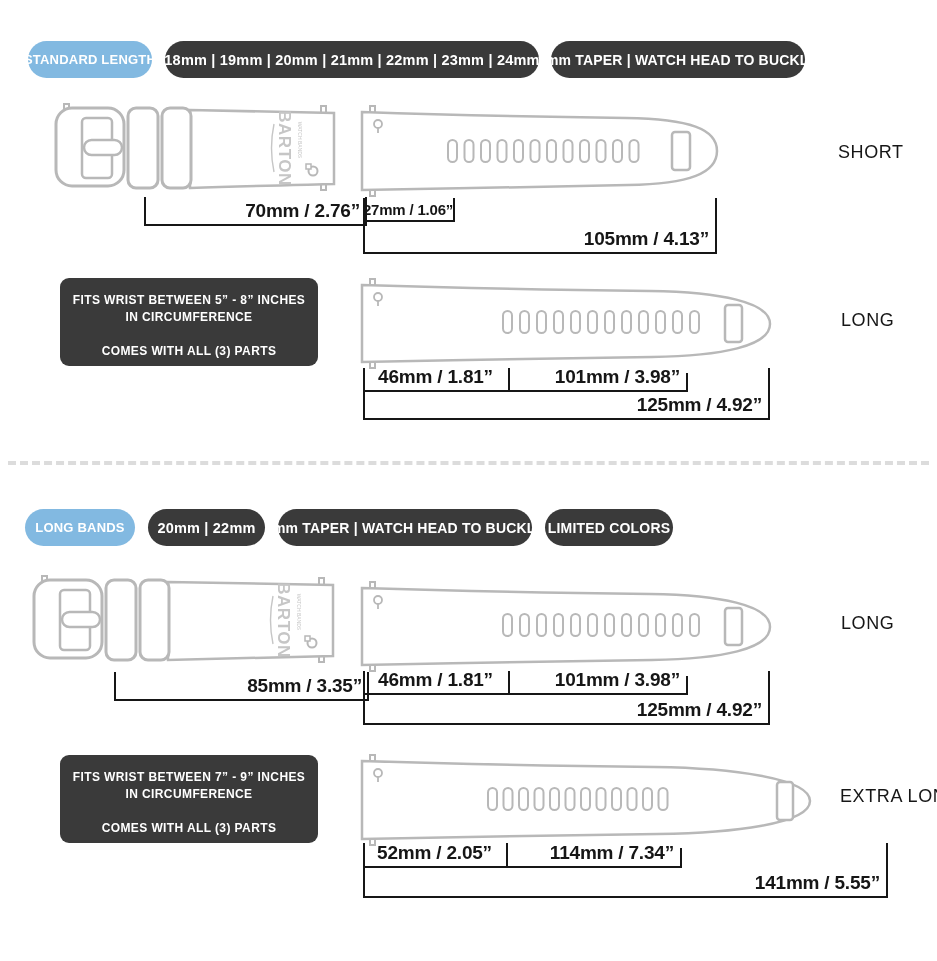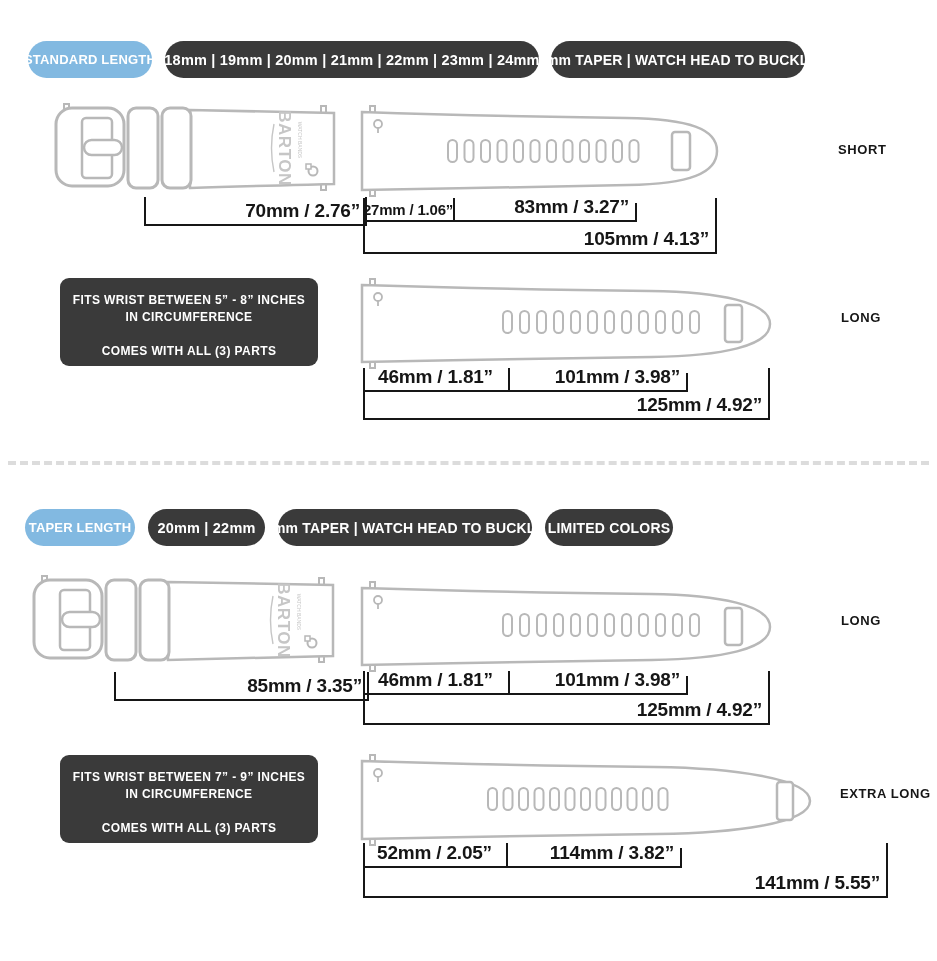--- a/index.html
+++ b/index.html
@@ -19,21 +19,21 @@
   .mg .tick { position:absolute; left:0; top:0; width:0; border-left:2.5px solid #161616; }
   .seg { position:absolute; box-sizing:border-box;
          border-right:2.5px solid #161616; border-bottom:2.5px solid #161616;
          display:flex; align-items:flex-end; justify-content:flex-end;
          font-weight:bold; font-size:19px; padding:0 6px 2px 0; letter-spacing:-0.2px; white-space:nowrap; }
   .seg.center { justify-content:center; padding:0 0 2px 0; }
   .note { position:absolute; width:258px; height:88px; background:#3A3A3A; border-radius:9px;
           color:#fff; text-align:center; font-size:12px; font-weight:bold; letter-spacing:0.4px;
           line-height:17px; padding-top:14px; box-sizing:border-box; }
   .note .gap { margin-top:17px; }
-  .side { position:absolute; font-weight:bold; font-size:13px; letter-spacing:0.6px; white-space:nowrap; }
+  .side { position:absolute; font-weight:normal; font-size:18px; letter-spacing:0.6px; white-space:nowrap; }
   .divider { position:absolute; left:8px; right:8px; top:461px; border-top:4px dashed #DCDCDC; }
   svg text { font-family:"Liberation Sans", sans-serif; }
 </style>
 </head>
 <body>
 
 <div class="page">
 
   <div class="pill blue" style="left:28px;top:41px;width:124px;background:#82B9E1">STANDARD LENGTH</div>
   <div class="pill dark" style="left:165px;top:41px;width:374px;background:#3A3A3A">18mm | 19mm | 20mm | 21mm | 22mm | 23mm | 24mm</div>
@@ -86,23 +86,20 @@
       </g>
       <rect x="312" y="28" width="18" height="38" rx="3" stroke-width="2.5"></rect>
     </g>
   </svg>
   <div class="side" style="left:838px;top:142px">SHORT</div>
   <div class="mg" style="left:363px;top:198px;width:354px;height:56px">
     <div class="tick" style="height:56px"></div>
     <div class="seg" style="left:0;top:0;width:354px;height:56px">
       <span>105mm / 4.13”</span>
       </div>
-    <div class="seg" style="left:0;top:5px;width:274px;height:19px">
-      <span>83mm / 3.27”</span>
-      </div>
     <div class="seg center" style="left:0;top:0;width:92px;height:24px;font-size:15px">
       <span>27mm / 1.06”</span>
       </div>
   </div>
 
   <div class="note" style="left:60px;top:278px">
     <div>FITS WRIST BETWEEN 5” - 8” INCHES</div>
     <div>IN CIRCUMFERENCE</div>
     <div class="gap">COMES WITH ALL (3) PARTS</div>
   </div>
@@ -140,21 +137,21 @@
     <div class="seg" style="left:0;top:5px;width:325px;height:19px">
       <span>101mm / 3.98”</span>
       </div>
     <div class="seg center" style="left:0;top:0;width:147px;height:24px">
       <span>46mm / 1.81”</span>
       </div>
   </div>
 
   <div class="divider"></div>
 
-  <div class="pill blue" style="left:25px;top:509px;width:110px;background:#82B9E1">TAPER LENGTH</div>
+  <div class="pill blue" style="left:25px;top:509px;width:110px;background:#82B9E1">LONG BANDS</div>
   <div class="pill dark" style="left:148px;top:509px;width:117px;background:#3A3A3A">20mm | 22mm</div>
   <div class="pill dark" style="left:278px;top:509px;width:254px;background:#3A3A3A;font-size:14px">2mm TAPER | WATCH HEAD TO BUCKLE</div>
   <div class="pill dark" style="left:545px;top:509px;width:128px;background:#3A3A3A;font-size:14px">LIMITED COLORS</div>
 
   <svg class="art" style="left:30px;top:574px" width="310" height="96" viewBox="0 0 310 96">
     <g fill="#fff" stroke="#B8B8B8">
       <rect x="12" y="2" width="5" height="8" stroke-width="2"></rect>
       <rect x="289" y="4" width="5" height="8" stroke-width="2"></rect>
       <rect x="289" y="80" width="5" height="8" stroke-width="2"></rect>
       <path d="M138,8 C200,9 255,10 303,11 L303,82 C255,83 200,84 138,86 Z" stroke-width="2.5"></path>
@@ -244,20 +241,20 @@
       <rect x="417" y="28" width="16" height="38" rx="3" stroke-width="2.5"></rect>
     </g>
   </svg>
   <div class="side" style="left:840px;top:786px">EXTRA LONG</div>
   <div class="mg" style="left:363px;top:843px;width:445px;height:55px">
     <div class="tick" style="height:55px"></div>
     <div class="seg" style="left:0;top:0;width:525px;height:55px">
       <span>141mm / 5.55”</span>
       </div>
     <div class="seg" style="left:0;top:5px;width:319px;height:20px">
-      <span>114mm / 3.82”</span>
+      <span>114mm / 7.34”</span>
       </div>
     <div class="seg center" style="left:0;top:0;width:145px;height:25px">
       <span>52mm / 2.05”</span>
       </div>
   </div>
 
 </div>
 
 </body></html>

